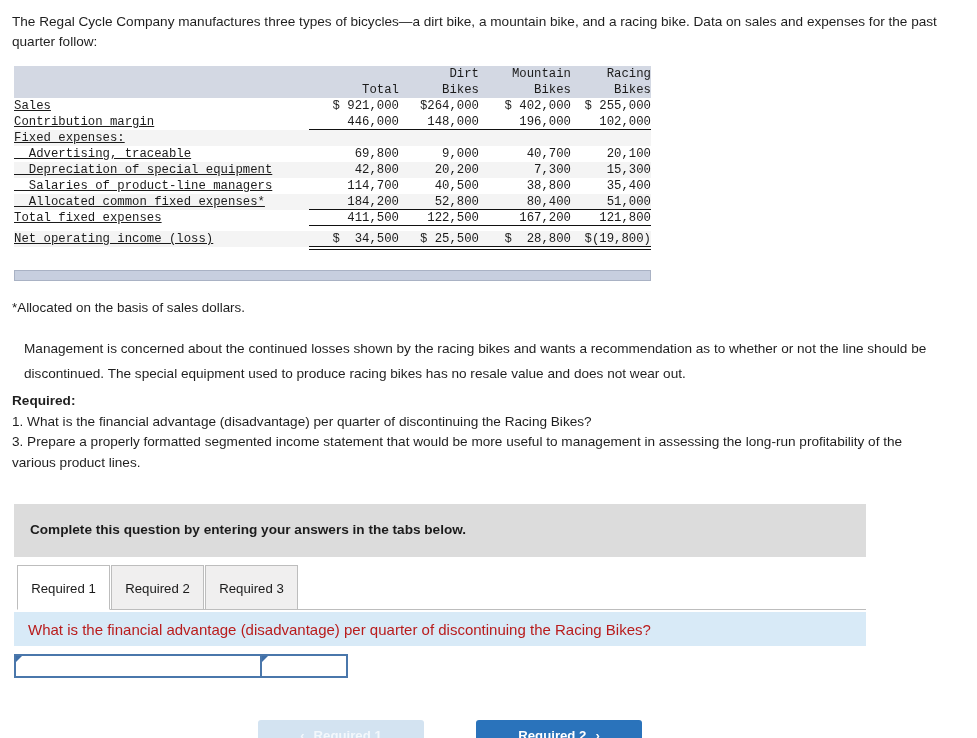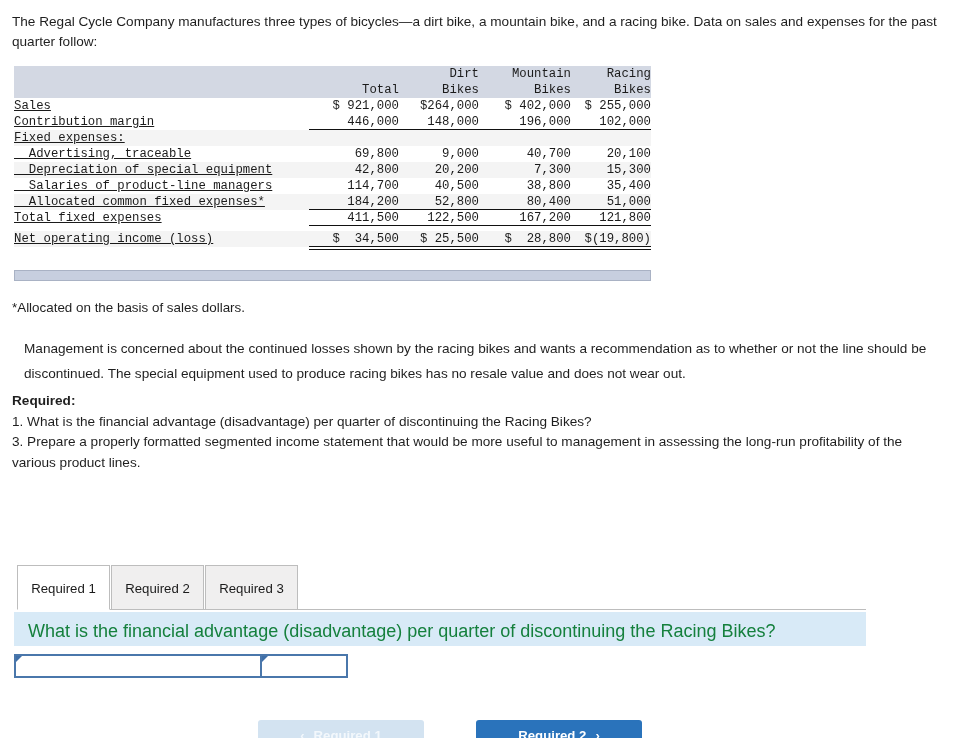--- a/index.html
+++ b/index.html
@@ -196,22 +196,22 @@
     top: 612px;
     width: 852px;
     height: 34px;
     background: #d8eaf7;
     box-sizing: border-box;
   }
   .qstrip .qtxt {
     position: absolute;
     left: 14px;
     top: 9px;
-    font-size: 18px;
-    color: #15803d;
+    font-size: 15px;
+    color: #b91c1c;
   }
 
   
   .answer-grid {
     position: absolute;
     left: 14px;
     top: 654px;
     display: flex;
   }
   .cellwrap {
@@ -400,20 +400,23 @@
   <div class="footnote">*Allocated on the basis of sales dollars.</div>
 
   <div class="mgmt">Management is concerned about the continued losses shown by the racing bikes and wants a recommendation as to whether or not the line should be discontinued. The special equipment used to produce racing bikes has no resale value and does not wear out.</div>
 
   <div class="required-block">
     <div class="rq-title">Required:</div>
     <div>1. What is the financial advantage (disadvantage) per quarter of discontinuing the Racing Bikes?</div>
     <div>3. Prepare a properly formatted segmented income statement that would be more useful to management in assessing the long-run profitability of the various product lines.</div>
   </div>
 
+  <div class="banner">
+    <div class="txt">Complete this question by entering your answers in the tabs below.</div>
+  </div>
 
   <div class="tabs">
     <div class="tab active" style="left:0px; width:93px;">Required 1</div>
     <div class="tab" style="left:94px; width:93px;">Required 2</div>
     <div class="tab" style="left:188px; width:93px;">Required 3</div>
   </div>
   <div class="tabs-underline"></div>
 
   <div class="qstrip">
     <div class="qtxt">What is the financial advantage (disadvantage) per quarter of discontinuing the Racing Bikes?</div>

